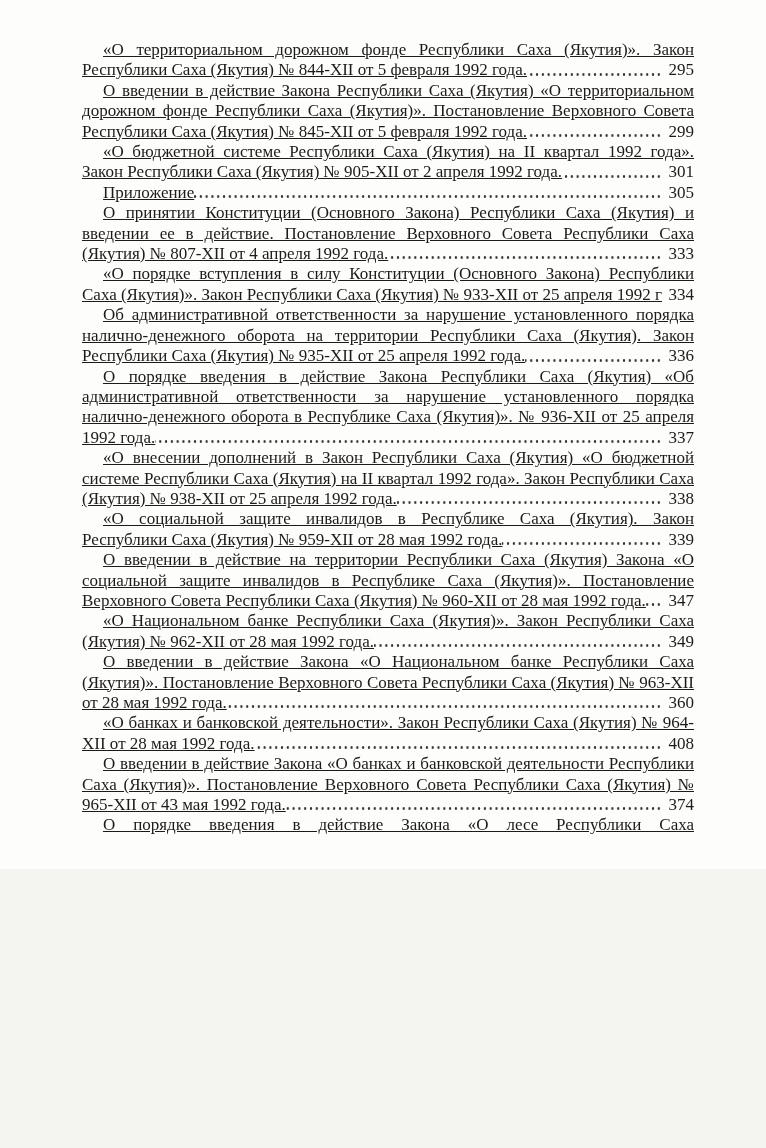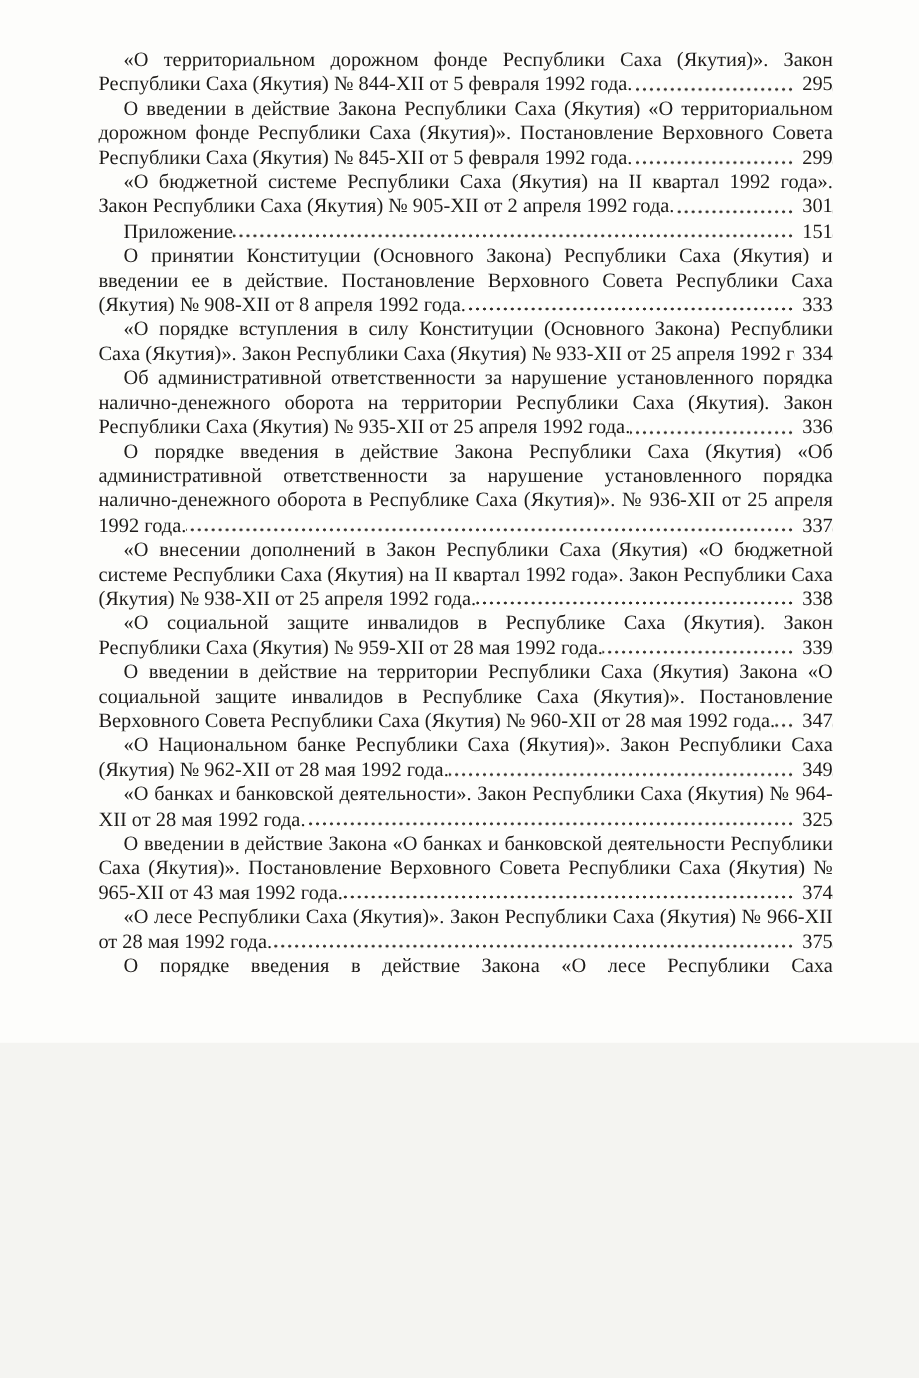--- a/index.html
+++ b/index.html
@@ -9,20 +9,21 @@
     background: #f4f4f1;
     font-family: "Liberation Serif", "DejaVu Serif", serif;
   }
   .page {
     position: relative;
     width: 766px; height: 869px;
     background: #fdfdfb;
     color: #1d1b19;
     padding: 40px 72px 0 82px;
     overflow: hidden;
+    text-decoration: underline;
   }
   .toc {
     font-size: 17px;
     line-height: 20.4px;
   }
   
   .entry {
     position: relative;
     margin: 0;
     text-align: justify;
@@ -64,44 +65,44 @@
 <body>
 
 <main class="page">
   <section class="toc">
   <p class="entry"><span class="txt">«О территориальном дорожном фонде Республики Саха (Якутия)». Закон Республики Саха (Якутия) № 844-XII от 5 февраля 1992 года.</span><span class="pg">295</span></p>
 
   <p class="entry"><span class="txt">О введении в действие Закона Республики Саха (Якутия) «О территориальном дорожном фонде Республики Саха (Якутия)». Постановление Верховного Совета Республики Саха (Якутия) № 845-XII от 5 февраля 1992 года.</span><span class="pg">299</span></p>
 
   <p class="entry"><span class="txt">«О бюджетной системе Республики Саха (Якутия) на II квартал 1992 года». Закон Республики Саха (Якутия) № 905-XII от 2 апреля 1992 года.</span><span class="pg">301</span></p>
 
-  <p class="entry"><span class="txt">Приложение</span><span class="pg">151</span></p>
+  <p class="entry"><span class="txt">Приложение</span><span class="pg">305</span></p>
 
 
 
-  <p class="entry"><span class="txt">О принятии Конституции (Основного Закона) Республики Саха (Якутия) и введении ее в действие. Постановление Верховного Совета Республики Саха (Якутия) № 908-XII от 8 апреля 1992 года.</span><span class="pg">333</span></p>
+  <p class="entry"><span class="txt">О принятии Конституции (Основного Закона) Республики Саха (Якутия) и введении ее в действие. Постановление Верховного Совета Республики Саха (Якутия) № 807-XII от 4 апреля 1992 года.</span><span class="pg">333</span></p>
 
   <p class="entry"><span class="txt">«О порядке вступления в силу Конституции (Основного Закона) Республики Саха (Якутия)». Закон Республики Саха (Якутия) № 933-XII от 25 апреля 1992 года.</span><span class="pg">334</span></p>
 
 
   <p class="entry"><span class="txt">Об административной ответственности за нарушение установленного порядка налично-денежного оборота на территории Республики Саха (Якутия). Закон Республики Саха (Якутия) № 935-XII от 25 апреля 1992 года.</span><span class="pg">336</span></p>
 
   <p class="entry"><span class="txt">О порядке введения в действие Закона Республики Саха (Якутия) «Об административной ответственности за нарушение установленного порядка налично-денежного оборота в Республике Саха (Якутия)». № 936-XII от 25 апреля 1992 года.</span><span class="pg">337</span></p>
 
   <p class="entry"><span class="txt">«О внесении дополнений в Закон Республики Саха (Якутия) «О бюджетной системе Республики Саха (Якутия) на II квартал 1992 года». Закон Республики Саха (Якутия) № 938-XII от 25 апреля 1992 года.</span><span class="pg">338</span></p>
 
   <p class="entry"><span class="txt">«О социальной защите инвалидов в Республике Саха (Якутия). Закон Республики Саха (Якутия) № 959-XII от 28 мая 1992 года.</span><span class="pg">339</span></p>
 
   <p class="entry"><span class="txt">О введении в действие на территории Республики Саха (Якутия) Закона «О социальной защите инвалидов в Республике Саха (Якутия)». Постановление Верховного Совета Республики Саха (Якутия) № 960-XII от 28 мая 1992 года.</span><span class="pg">347</span></p>
 
   <p class="entry"><span class="txt">«О Национальном банке Республики Саха (Якутия)». Закон Республики Саха (Якутия) № 962-XII от 28 мая 1992 года.</span><span class="pg">349</span></p>
 
+  <p class="entry"><span class="txt">О введении в действие Закона «О Национальном банке Республики Саха (Якутия)». Постановление Верховного Совета Республики Саха (Якутия) № 963-XII от 28 мая 1992 года.</span><span class="pg">360</span></p>
 
-  <p class="entry"><span class="txt">«О банках и банковской деятельности». Закон Республики Саха (Якутия) № 964-XII от 28 мая 1992 года.</span><span class="pg">325</span></p>
+  <p class="entry"><span class="txt">«О банках и банковской деятельности». Закон Республики Саха (Якутия) № 964-XII от 28 мая 1992 года.</span><span class="pg">408</span></p>
 
   <p class="entry"><span class="txt">О введении в действие Закона «О банках и банковской деятельности Республики Саха (Якутия)». Постановление Верховного Совета Республики Саха (Якутия) № 965-XII от 43 мая 1992 года.</span><span class="pg">374</span></p>
 
-  <p class="entry"><span class="txt">«О лесе Республики Саха (Якутия)». Закон Республики Саха (Якутия) № 966-XII от 28 мая 1992 года.</span><span class="pg">375</span></p>
 
   <p class="entry no-leader"><span class="txt">О порядке введения в действие Закона «О лесе Республики Саха</span></p>
 </section>
   <div class="folio">769</div>
 </main>
 
 </body></html>

